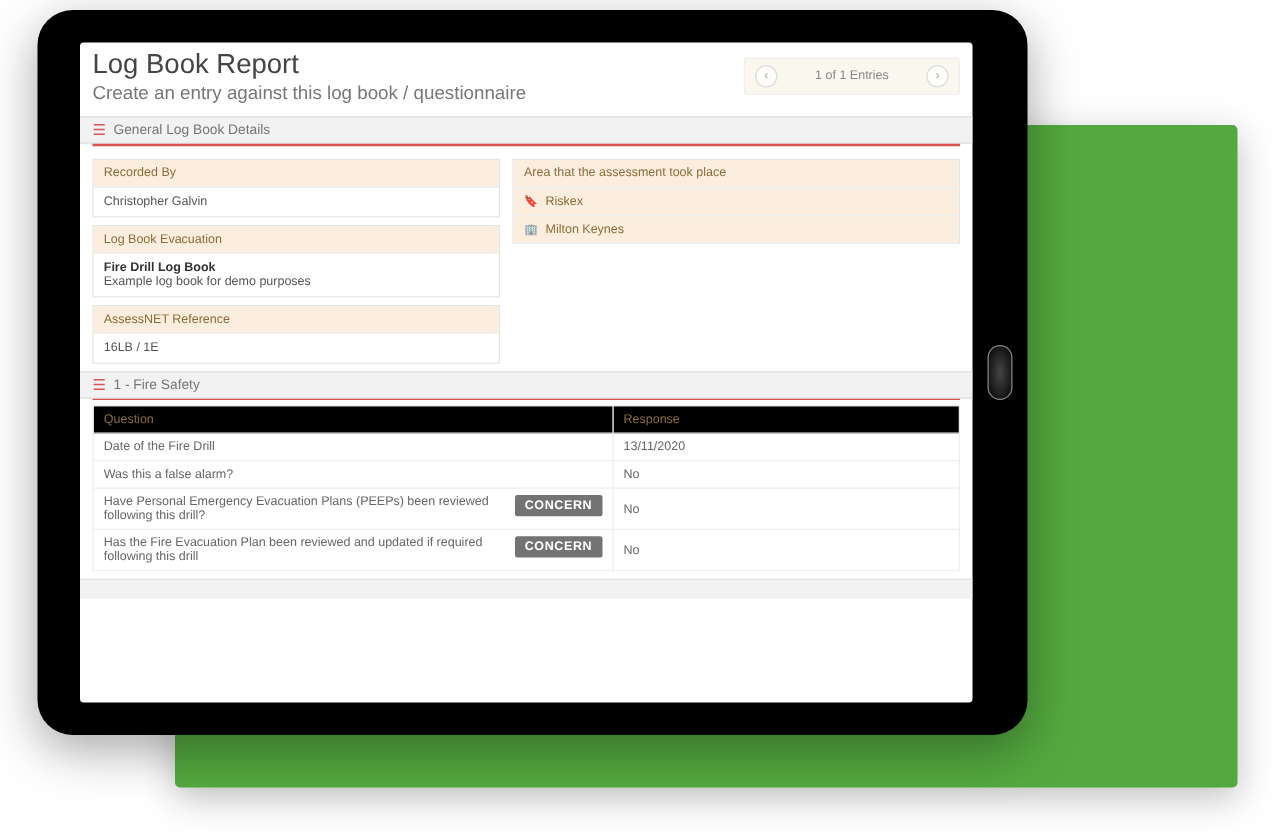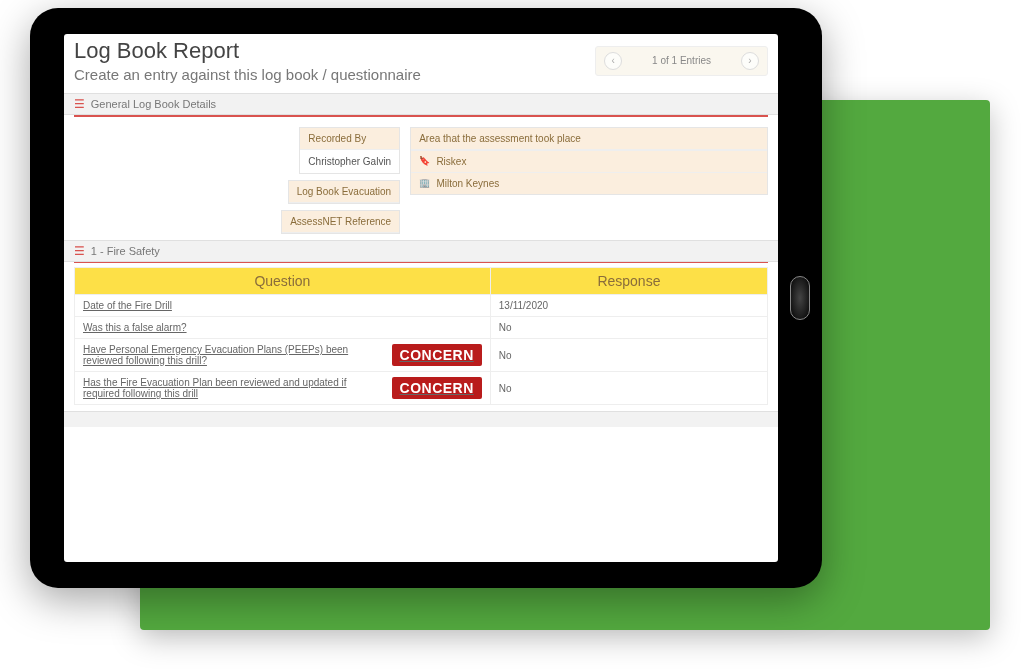--- a/index.html
+++ b/index.html
@@ -113,21 +113,21 @@
   .list-icon {
     color: #d9534f;
     font-size: 12px;
     line-height: 1;
   }
   .details-area {
     display: flex;
     gap: 10px;
     padding: 6px 10px 0 10px;
   }
-  .col-left { flex: 0 0 47%; display:flex; flex-direction:column; gap:6px;align-items:flex-end; }
+  .col-left { flex: 0 0 47%; display:flex; flex-direction:column; gap:6px; }
   .col-right { flex: 1; }
   .row2 { display: flex; gap: 10px; }
   .card {
     border: 1px solid #e5e5e5;
     background: #fff;
   }
   .card-head {
     background: #fbeede;
     padding: 5px 8px;
     font-size: 10px;
@@ -158,44 +158,44 @@
   .area-badge {
     font-size: 9px;
     color: #d9534f;
   }
   .tbl {
     width: calc(100% - 20px);
     margin: 4px 10px 0 10px;
     border-collapse: collapse;
   }
   .tbl th {
-    text-align: center;
-    background: #fde047;
+    text-align: left;
+    background: #000000;
     color: #8a6d3b;
     font-weight: 400;
-    font-size: 14px;
+    font-size: 10px;
     padding: 5px 8px;
     border: 1px solid #eee;
   }
   .tbl td {
     font-size: 10px;
     color: #666;
     padding: 5px 8px;
     border: 1px solid #eee;
     vertical-align: middle;
   }
   .q-col { width: 60%; }
   .r-col { width: 40%; }
-  .q-cell { display: flex; align-items: flex-start; gap: 8px; text-decoration: underline; }
+  .q-cell { display: flex; align-items: flex-start; gap: 8px; }
   .q-text { flex: 1; }
   .concern {
-    background: #b91c1c;
+    background: #737373;
     color: #fff;
     font-weight: 700;
-    font-size: 14px;
+    font-size: 10px;
     padding: 3px 8px;
     border-radius: 2px;
     letter-spacing: 0.5px;
     white-space: nowrap;
   }
   .footer-bar {
     background: #f2f2f2;
     border-top: 1px solid #e0e0e0;
     height: 16px;
     margin-top: 6px;
@@ -231,23 +231,28 @@
     <div class="details-area">
       <div class="col-left">
         <div class="row2">
           <div class="card" style="flex:1">
             <div class="card-head">Recorded By</div>
             <div class="card-body">Christopher Galvin</div>
           </div>
         </div>
         <div class="card">
           <div class="card-head">Log Book Evacuation</div>
+          <div class="card-body">
+            <strong>Fire Drill Log Book</strong><br>
+            <span>Example log book for demo purposes</span>
+          </div>
         </div>
         <div class="card">
           <div class="card-head">AssessNET Reference</div>
+          <div class="card-body">16LB / 1E</div>
         </div>
       </div>
       <div class="col-right">
         <div class="card" style="border-bottom:none">
           <div class="card-head">Area that the assessment took place</div>
         </div>
         <div class="area-list">
           <div class="area-item">
             <span class="area-badge">🔖</span>
             <span>Riskex</span>

